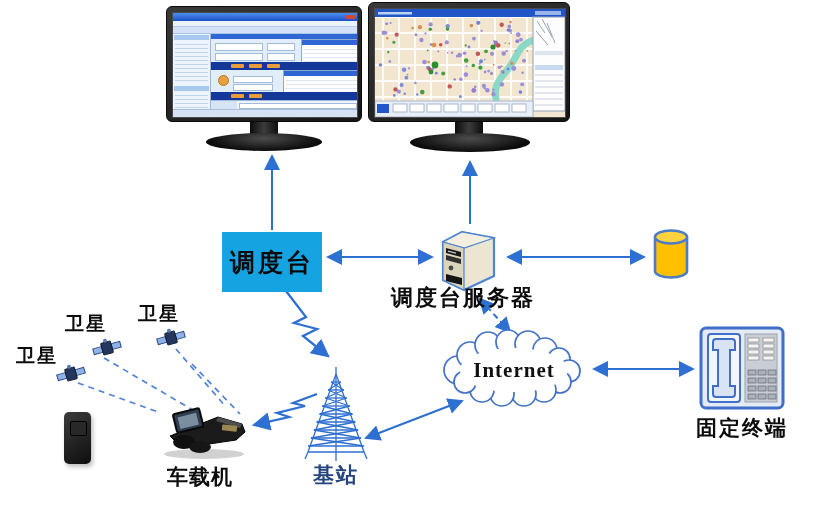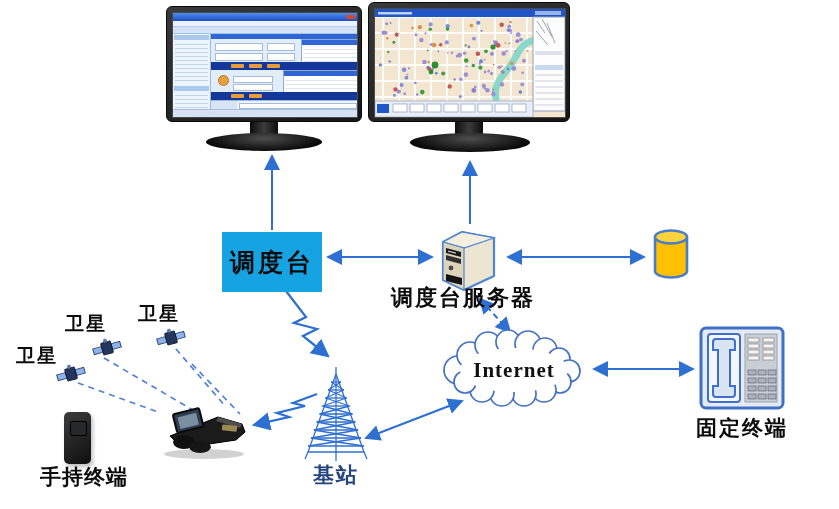--- a/index.html
+++ b/index.html
@@ -412,34 +412,34 @@
       <rect x="1" y="7" width="9" height="6" fill="#8fb2e8" stroke="#2a4a80"></rect>
       <rect x="20" y="7" width="9" height="6" fill="#8fb2e8" stroke="#2a4a80"></rect>
       <rect x="10" y="4" width="10" height="12" rx="1" fill="#24365e" stroke="#101c30"></rect>
       <circle cx="15" cy="2.5" r="2" fill="#5a7ab0"></circle>
     </g>
   </svg>
 
   <div class="handheld">
     <div class="hh-screen"></div>
   </div>
-  <div class="lbl" style="left:26px;top:466px;width:116px;font-size:21px;letter-spacing:1px;">手持终端</div>
 
   <svg class="abs" style="left:148px;top:404px;" width="104" height="56" viewBox="0 0 104 56">
     <ellipse cx="56" cy="50" rx="40" ry="5" fill="rgba(0,0,0,0.18)"></ellipse>
     <path d="M22,32 L70,13 L94,20 L97,28 L88,36 L34,44 Z" fill="#1b1b1b" stroke="#000" stroke-width="1"></path>
     <path d="M70,13 L94,20 L92,24 L68,17 Z" fill="#4e4e4e"></path>
     <rect x="74" y="21" width="15" height="6" rx="1" fill="#9a8a52" transform="rotate(6 81 24)"></rect>
     <g transform="rotate(-14 40 18)">
       <rect x="27" y="7" width="27" height="19" rx="2" fill="#2e3e50" stroke="#0a0a0a" stroke-width="2"></rect>
       <rect x="31" y="11" width="19" height="12" fill="#7a8ea0"></rect>
     </g>
     <ellipse cx="36" cy="38" rx="11" ry="7" fill="#101010"></ellipse>
     <ellipse cx="52" cy="43" rx="11" ry="6" fill="#161616"></ellipse>
   </svg>
+  <div class="lbl" style="left:150px;top:466px;width:100px;font-size:21px;letter-spacing:1px;">车载机</div>
 
   <svg class="abs" style="left:300px;top:364px;" width="72" height="100" viewBox="0 0 72 100">
     <g id="tower-lattice" stroke="#2f6fd0" stroke-width="1.3" fill="none">
         <line x1="36" y1="3" x2="36" y2="97"></line>
         <line x1="36" y1="10" x2="8" y2="88"></line>
         <line x1="36" y1="10" x2="64" y2="88"></line>
         <line x1="8" y1="88" x2="64" y2="88"></line>
         <line x1="8" y1="88" x2="5" y2="95"></line>
         <line x1="64" y1="88" x2="67" y2="95"></line>
         <line x1="31.128205128205128" y1="18" x2="40.871794871794876" y2="18"></line>

